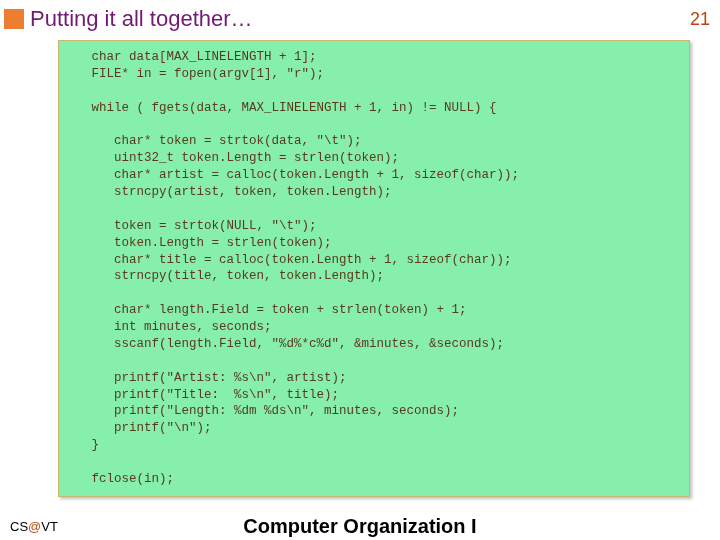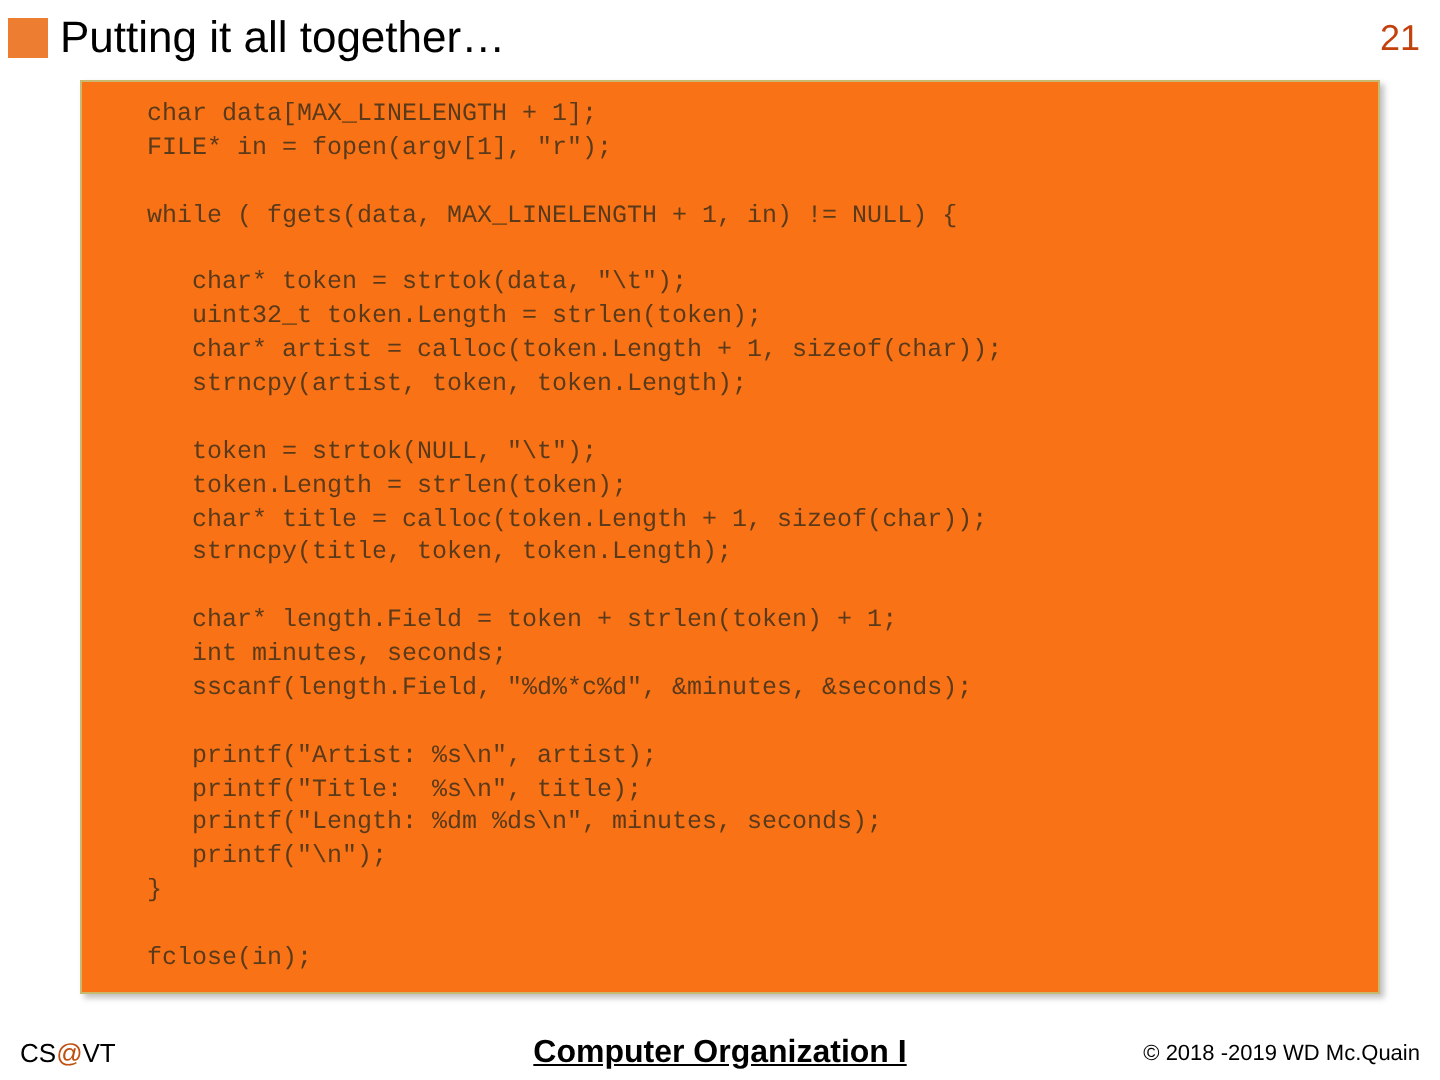--- a/index.html
+++ b/index.html
@@ -18,35 +18,35 @@
   }
   .orange-box {
     width: 20px;
     height: 20px;
     background: #ed7d31;
     margin-right: 6px;
     flex-shrink: 0;
   }
   .title {
     font-size: 22px;
-    color: #000000;
+    color: #701a75;
     flex: 1;
   }
   .topic {
     font-size: 16px;
     color: #000;
     margin-right: 6px;
   }
   .pagenum {
     font-size: 18px;
     color: #c2410c;
   }
   .code-block {
-    margin: 4px 30px 0 40px;
-    background: #f97316;
+    margin: 4px 30px 0 58px;
+    background: #86efac;
     border: 1px solid #c9b870;
     padding: 8px 10px;
     font-family: "Courier New", Courier, monospace;
     font-size: 12.5px;
     line-height: 1.35;
     color: #5a3a1a;
     white-space: pre;
     box-shadow: 2px 2px 3px rgba(0,0,0,0.25);
   }
   .footer {
@@ -60,23 +60,22 @@
     font-size: 13px;
     gap: 44px;
   }
   .footer .left { color: #000; }
   .footer .left .at { color: #c05010; }
   .footer .center {
     position: absolute;
     left: 50%;
     transform: translateX(-50%);
     font-weight: bold;
-    font-size: 16px;
+    font-size: 20px;
     color: #000;
-    text-decoration: underline;
   }
   .footer .right {
     margin-left: auto;
     font-size: 11px;
     color: #000;
   }
 </style>
 </head>
 <body>
 
@@ -111,14 +110,13 @@
       printf("\n");
    }
 
    fclose(in);</pre>
 
 <div class="footer">
   <span class="left">
     <span>CS</span><span class="at">@</span><span>VT</span>
   </span>
   <span class="center">Computer Organization I</span>
-  <span class="right">© 2018 -2019 WD Mc.Quain</span>
 </div>
 
 </body></html>

